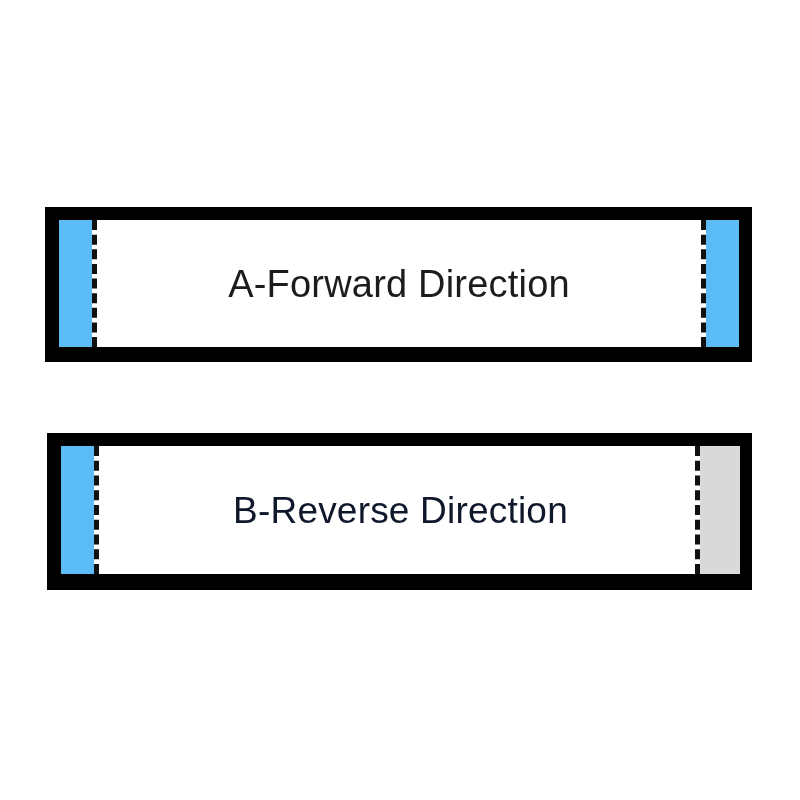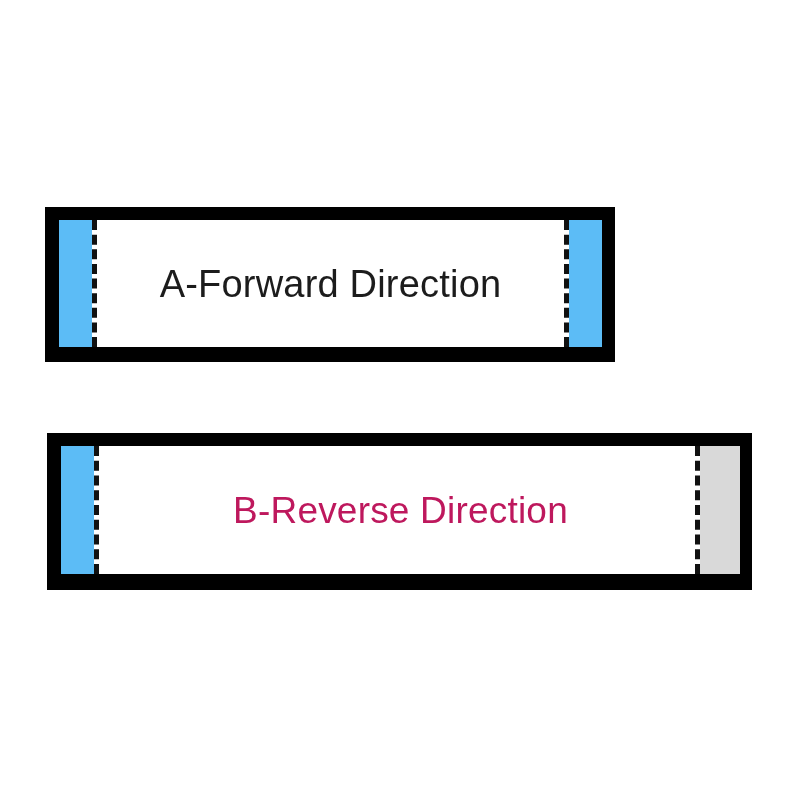--- a/index.html
+++ b/index.html
@@ -24,21 +24,21 @@
   
   .strip {
     position: absolute;
     box-sizing: border-box;
     background: #000000;
     border: 0;
   }
   .strip-a {
     left: 45px;
     top: 207px;
-    width: 570px;
+    width: 707px;
     height: 155px;
   }
   .strip-b {
     left: 47px;
     top: 433px;
     width: 705px;
     height: 157px;
   }
 
   
@@ -141,17 +141,17 @@
     <div class="channel" style="background: rgb(255, 255, 255);">
 
       <div class="band band-left" style="background: rgb(92, 188, 246);"></div>
 
       <div class="dash-line dash-left" style="border-left-color: rgb(17, 17, 17);"></div>
 
       <div class="band band-right-b" style="background: rgb(217, 217, 217);"></div>
 
       <div class="dash-line dash-right-b" style="border-left-color: rgb(17, 17, 17);"></div>
 
-      <div class="label" style="color: #be185d;">B-Reverse Direction</div>
+      <div class="label" style="color: #0f172a;">B-Reverse Direction</div>
     </div>
   </div>
 
 </div>
 
 </body></html>

